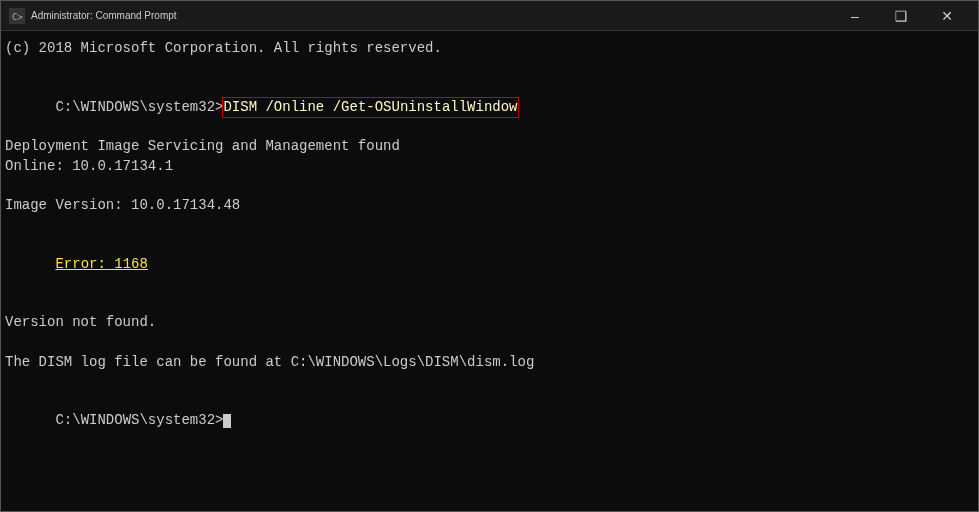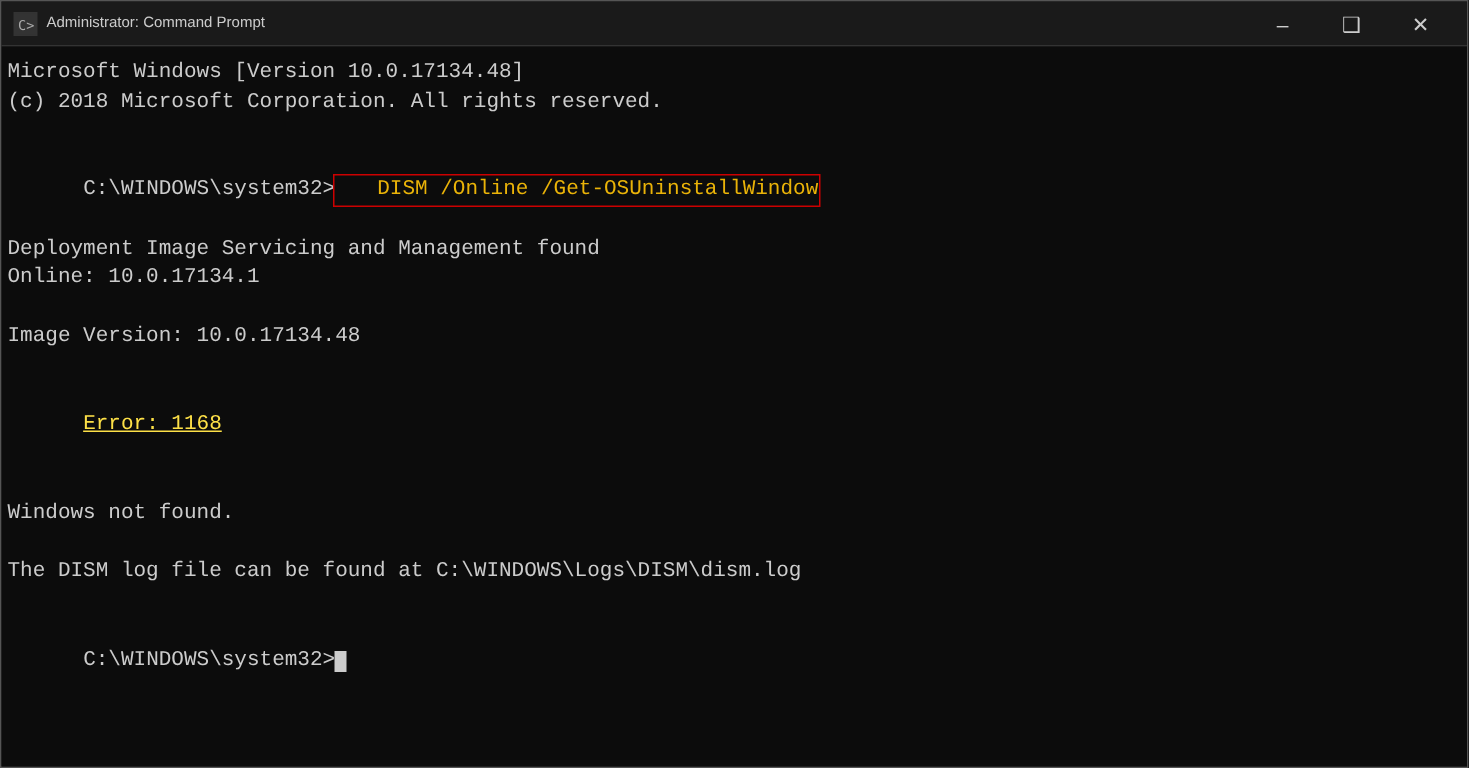--- a/index.html
+++ b/index.html
@@ -90,25 +90,24 @@
     .line.blank {
       height: 19.6px;
     }
 
     .prompt {
       color: #cccccc;
     }
 
     .command-highlight {
       background: transparent;
-      color: #eab308;
+      color: #fef9c3;
       outline: 1px solid #cc0000;
       outline-offset: 0px;
       display: inline-block;
-      padding-left: 28px;
     }
 
     .error-text {
       color: #fde047;
       text-decoration: underline;
     }
 
     .cursor {
       display: inline-block;
       width: 8px;
@@ -135,36 +134,35 @@
       </svg>
     </div>
     <span class="title-bar-text">Administrator: Command Prompt</span>
     <div class="title-bar-controls">
       <button class="title-bar-btn minimize">–</button>
       <button class="title-bar-btn maximize">❑</button>
       <button class="title-bar-btn close">✕</button>
     </div>
   </div>
   <div class="terminal">
-    <div class="line">Microsoft Windows [Version 10.0.17134.48]</div>
     <div class="line">(c) 2018 Microsoft Corporation. All rights reserved.</div>
     <div class="line blank"></div>
     <div class="line">
       <span class="prompt">C:\WINDOWS\system32&gt;</span><span class="command-highlight">DISM /Online /Get-OSUninstallWindow</span>
     </div>
     <div class="line">Deployment Image Servicing and Management found</div>
     <div class="line">Online: 10.0.17134.1</div>
     <div class="line blank"></div>
     <div class="line">Image Version: 10.0.17134.48</div>
     <div class="line blank"></div>
     <div class="line">
       <span class="error-text">Error: 1168</span>
     </div>
     <div class="line blank"></div>
-    <div class="line">Windows not found.</div>
+    <div class="line">Version not found.</div>
     <div class="line blank"></div>
     <div class="line">The DISM log file can be found at C:\WINDOWS\Logs\DISM\dism.log</div>
     <div class="line blank"></div>
     <div class="line">
       <span class="prompt">C:\WINDOWS\system32&gt;</span><span class="cursor"></span>
     </div>
   </div>
 </div>
 
 </body></html>

